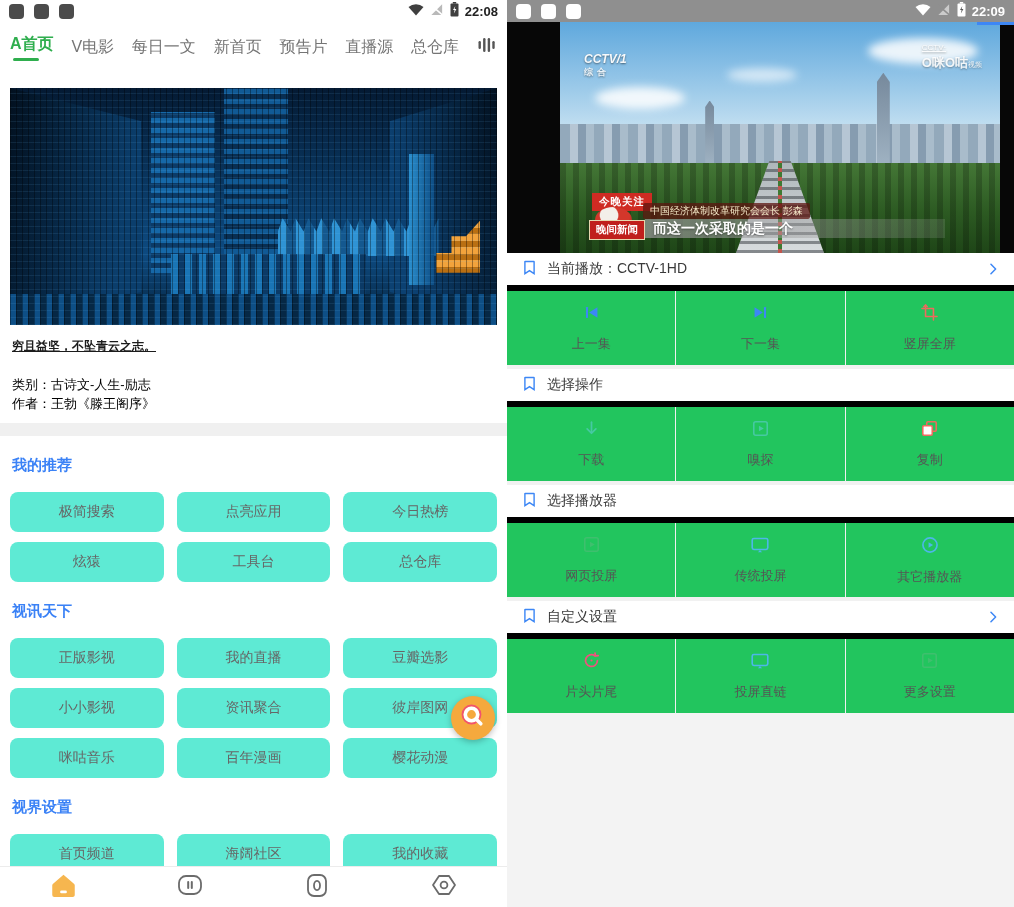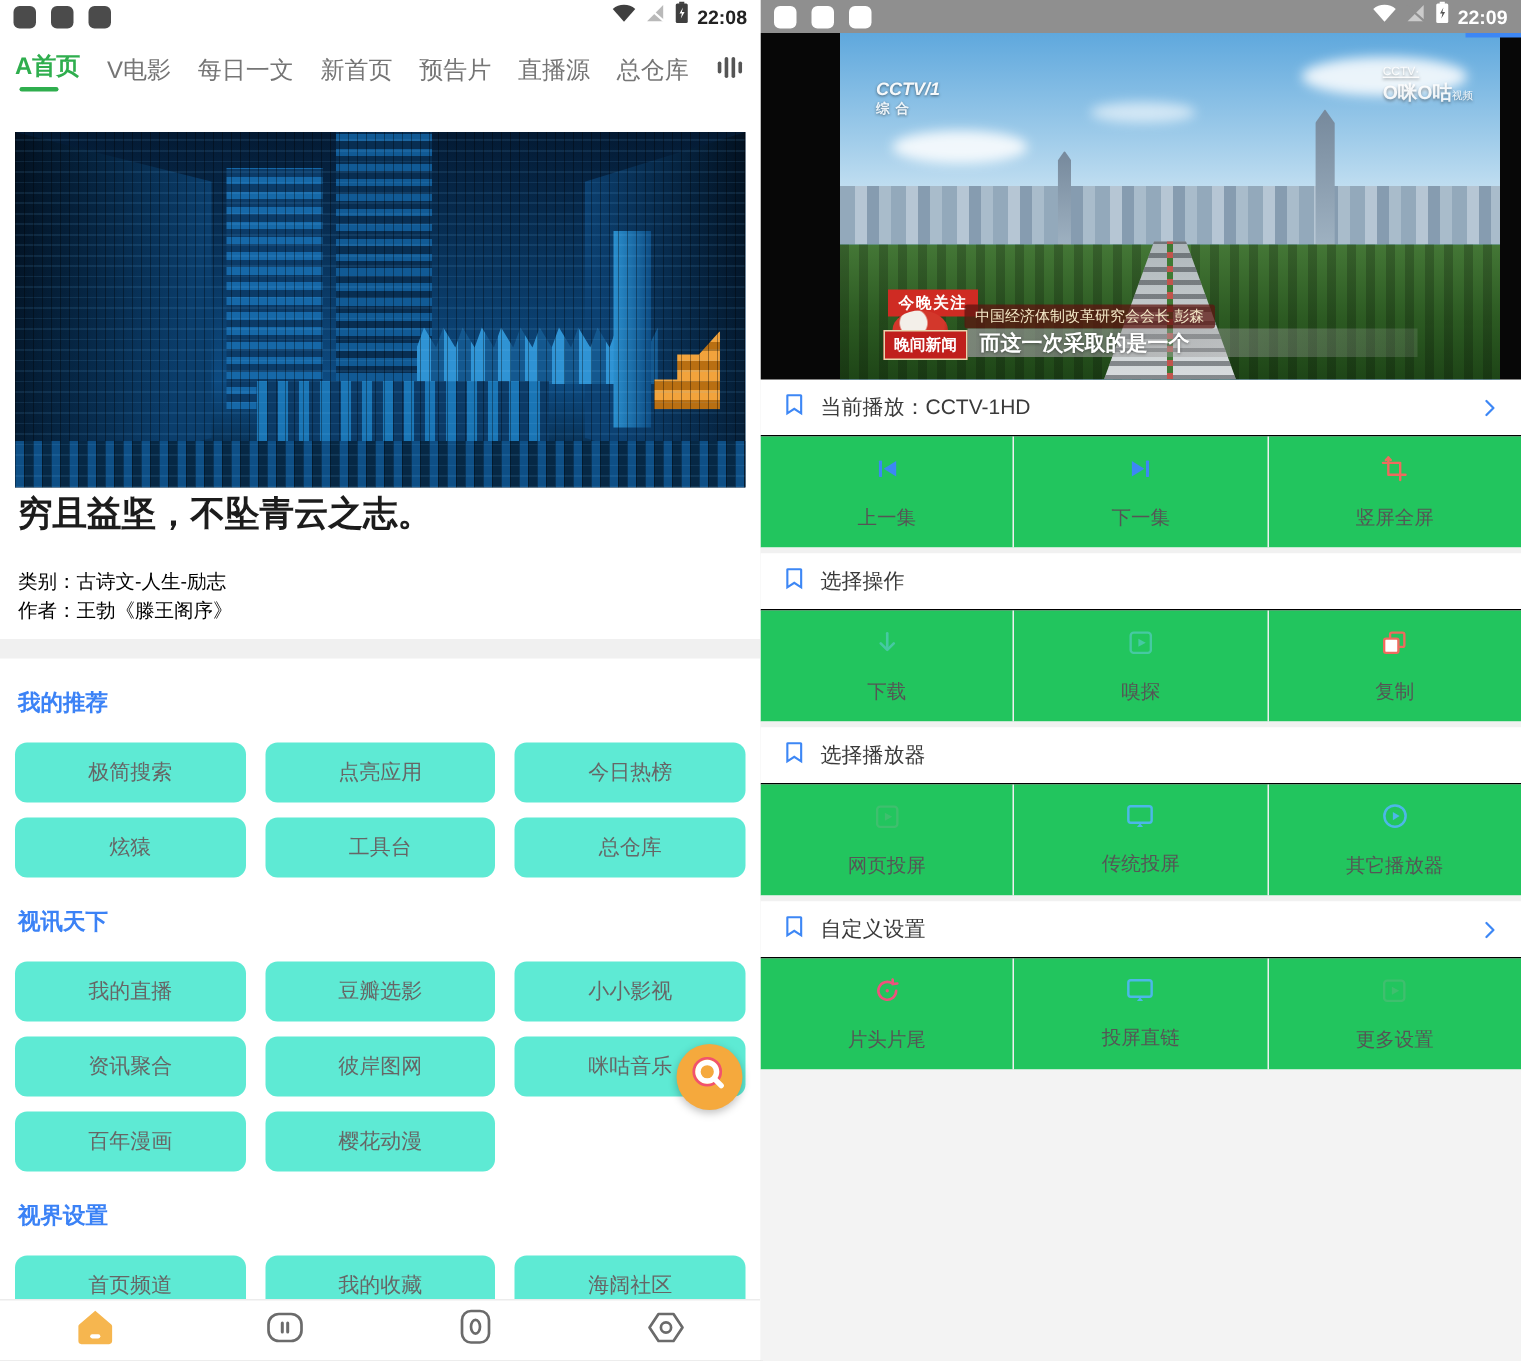--- a/index.html
+++ b/index.html
@@ -50,21 +50,21 @@
         background:repeating-linear-gradient(90deg,#1a75b5 0 7px,#0b3a66 7px 14px);}
   .hero .floor{position:absolute;left:0;bottom:0;width:100%;height:13%;
         background:repeating-linear-gradient(90deg,#0e4f86 0 6px,#062845 6px 12px);}
   .hero .stairs{position:absolute;right:3.5%;top:56%;width:9%;height:22%;
         background:repeating-linear-gradient(180deg,#f2a33c 0 7px,#b96f12 7px 13px);
         clip-path:polygon(100% 0,100% 100%,0 100%,0 62%,35% 62%,35% 30%,68% 30%);}
   .hero .pillar{position:absolute;right:13%;top:28%;width:5%;height:55%;
         background:linear-gradient(90deg,#2a8ecd,#0e4d84);}
 
   
-  .article-title{margin:2px 12px 0;font-size:23px;font-weight:bold;color:#1c1c1c;}
+  .article-title{margin:13px 12px 0;font-size:12px;font-weight:bold;color:#1c1c1c;text-decoration:underline;}
   .article-meta{margin:20px 12px 0;font-size:13px;color:#000000;line-height:19px;}
   .band{height:13px;background:#f0f0f0;margin-top:10px;}
 
   
   .sec-title{margin:20px 0 0 12px;font-size:15px;font-weight:bold;color:#3b82f6;}
   .grid{display:grid;grid-template-columns:repeat(3,1fr);gap:10px 13px;margin:17px 10px 0;}
   .gbtn{height:40px;background:#5eead4;border-radius:8px;display:flex;align-items:center;
         justify-content:center;font-size:14px;color:#666;cursor:pointer;}
 
   
@@ -113,21 +113,21 @@
         font-weight:bold;padding:2px 6px;border:1px solid #e6d6ae;}
   .cap-small{position:absolute;left:83px;top:181px;background:rgba(92,22,16,.75);color:#f5e9c8;
         font-size:10px;padding:1px 7px;border-radius:2px;white-space:nowrap;}
   .cap-large{position:absolute;left:85px;top:197px;width:300px;height:19px;
         background:linear-gradient(90deg,rgba(150,150,150,.75),rgba(200,200,200,.15));
         color:#fff;font-weight:bold;font-size:14px;padding:1px 8px;box-sizing:border-box;
         text-shadow:0 1px 2px rgba(0,0,0,.4);white-space:nowrap;}
 
   
   .sec-header{height:38px;display:flex;align-items:center;gap:9px;padding:0 14px;
-        border-bottom:1px solid #000000;background:#fff;box-sizing:border-box;}
+        border-bottom:6px solid #000000;background:#fff;box-sizing:border-box;}
   .sec-header .hlbl{font-size:14px;color:#3a3a3a;}
   .sec-header .chev{margin-left:auto;display:flex;align-items:center;}
   .cells{display:flex;height:74px;background:#22c55e;}
   .cell{flex:1;display:flex;flex-direction:column;align-items:center;justify-content:center;
         gap:9px;cursor:pointer;}
   .cell + .cell{border-left:1px solid #efefef;}
   .clabel{font-size:13px;color:#555;}
   .sep{height:4px;background:#f1f1f1;}
   .grayfill{height:194px;background:#f3f3f3;}
 </style>
@@ -201,35 +201,36 @@
     <div class="gbtn">极简搜索</div>
     <div class="gbtn">点亮应用</div>
     <div class="gbtn">今日热榜</div>
     <div class="gbtn">炫猿</div>
     <div class="gbtn">工具台</div>
     <div class="gbtn">总仓库</div>
   </div>
 
   <div class="sec-title">视讯天下</div>
   <div class="grid">
+    <div class="gbtn">正版影视</div>
     <div class="gbtn">我的直播</div>
     <div class="gbtn">豆瓣选影</div>
     <div class="gbtn">小小影视</div>
     <div class="gbtn">资讯聚合</div>
     <div class="gbtn">彼岸图网</div>
     <div class="gbtn">咪咕音乐</div>
     <div class="gbtn">百年漫画</div>
     <div class="gbtn">樱花动漫</div>
   </div>
 
   <div class="sec-title">视界设置</div>
   <div class="grid">
     <div class="gbtn">首页频道</div>
+    <div class="gbtn">海阔社区</div>
     <div class="gbtn">我的收藏</div>
-    <div class="gbtn">海阔社区</div>
   </div>
 
   <div class="fab">
     <span><svg width="28" height="28" viewBox="0 0 28 28">
           <circle cx="12.5" cy="12.5" r="9" fill="none" stroke="#f2526e" stroke-width="1.8"></circle>
           <circle cx="12.5" cy="12.5" r="6.2" fill="none" stroke="#ffffff" stroke-width="3.6"></circle>
           <line x1="17.8" y1="17.8" x2="21.8" y2="21.8" stroke="#fff" stroke-width="3.6" stroke-linecap="round"></line>
         </svg></span>
   </div>
 

